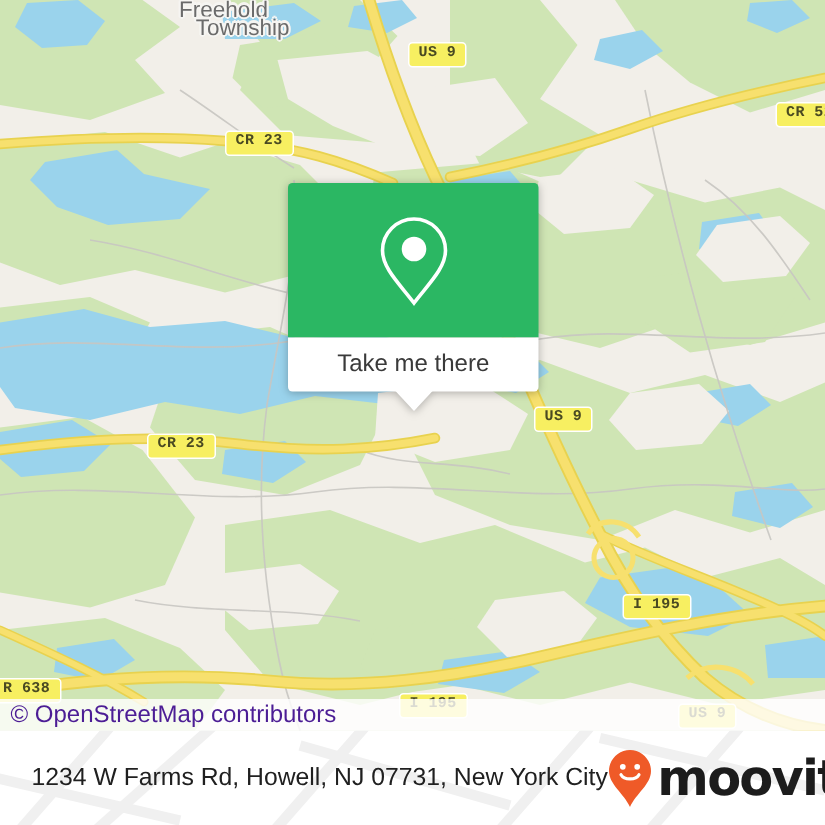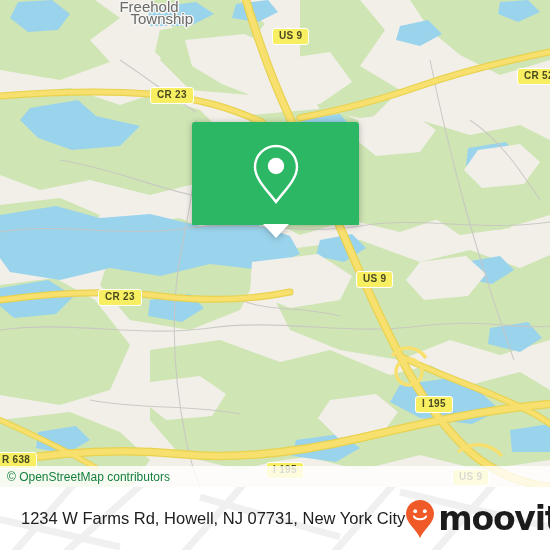--- a/index.html
+++ b/index.html
@@ -53,21 +53,21 @@
 
   
   .shield {
     position: absolute;
     background: #f7ef61;
     border: 1.5px solid #ffffff;
     border-radius: 3px;
     color: #4a4a22;
     font-size: 10px;
     font-weight: bold;
-    font-family: Liberation Sans, sans-serif;
+    font-family: Liberation Mono, monospace;
     letter-spacing: 0.3px;
     padding: 1px 6px 2px 6px;
     line-height: 12px;
     white-space: nowrap;
     box-sizing: border-box;
   }
 
   
   #popup {
     position: absolute;
@@ -117,22 +117,22 @@
     left: 0;
     bottom: 0;
     width: 550px;
     height: 21px;
     background: rgba(255,255,255,0.80);
     display: flex;
     align-items: center;
     z-index: 30;
   }
   #attribution span {
-    color: #15803d;
-    font-size: 12px;
+    color: #4c1d95;
+    font-size: 16px;
     font-family: "Liberation Sans", sans-serif;
     padding-left: 7px;
   }
 
   
   #footer {
     position: absolute;
     left: 0;
     top: 487px;
     width: 550px;
@@ -298,20 +298,23 @@
     <div class="shield" style="left:-5px; top:452px;">R 638</div>
     <div class="shield" style="left:266px; top:462px;">I 195</div>
     <div class="shield" style="left:452px; top:469px;">US 9</div>
 
     <div id="popup">
       <div id="popup-green">
         <svg width="48" height="62" viewBox="0 0 48 62">
           <path d="M24 3 C12.4 3 3 12.4 3 24 C3 36 15 47 24 59 C33 47 45 36 45 24 C45 12.4 35.6 3 24 3 Z" fill="none" stroke="#ffffff" stroke-width="2.4"></path>
           <circle cx="24" cy="23" r="8.2" fill="#ffffff"></circle>
         </svg>
+      </div>
+      <div id="popup-white">
+        <span id="popup-label">Take me there</span>
       </div>
       <div id="popup-tail"></div>
     </div>
 
     <div id="attribution">
       <span>© OpenStreetMap contributors</span>
     </div>
   </div>
 
   <div id="footer">

